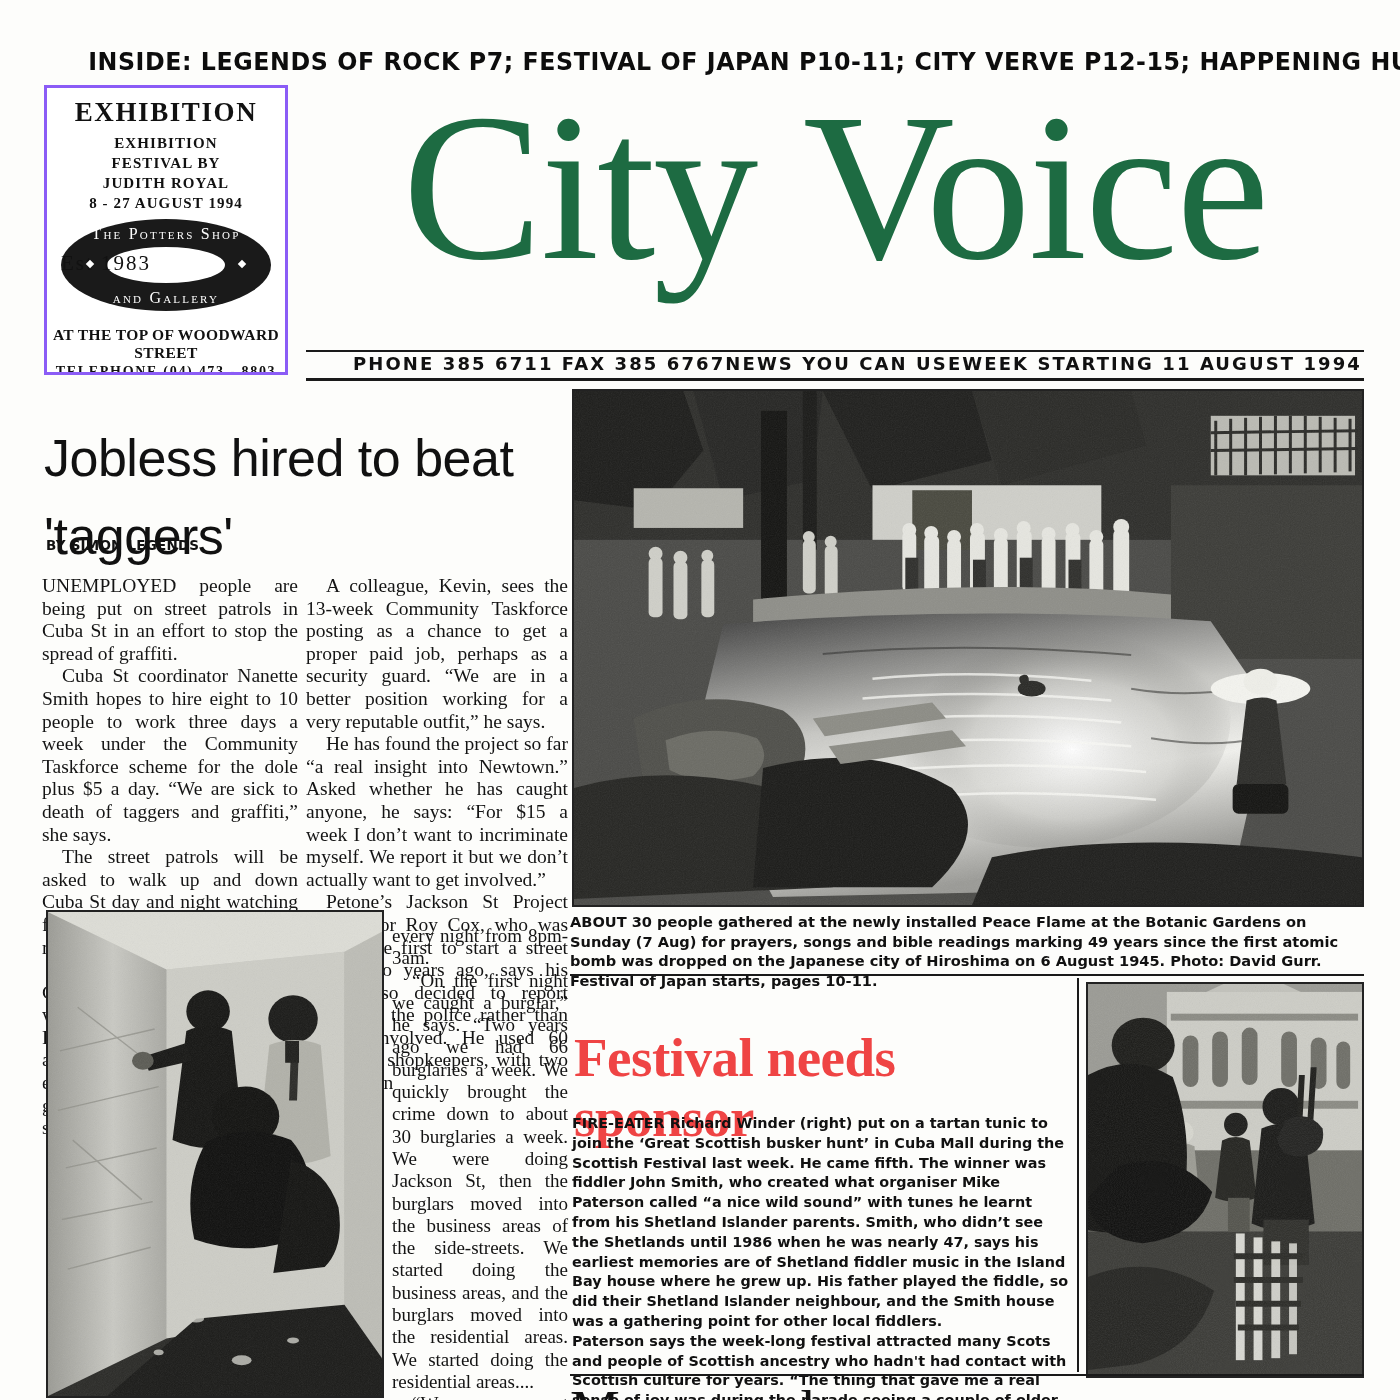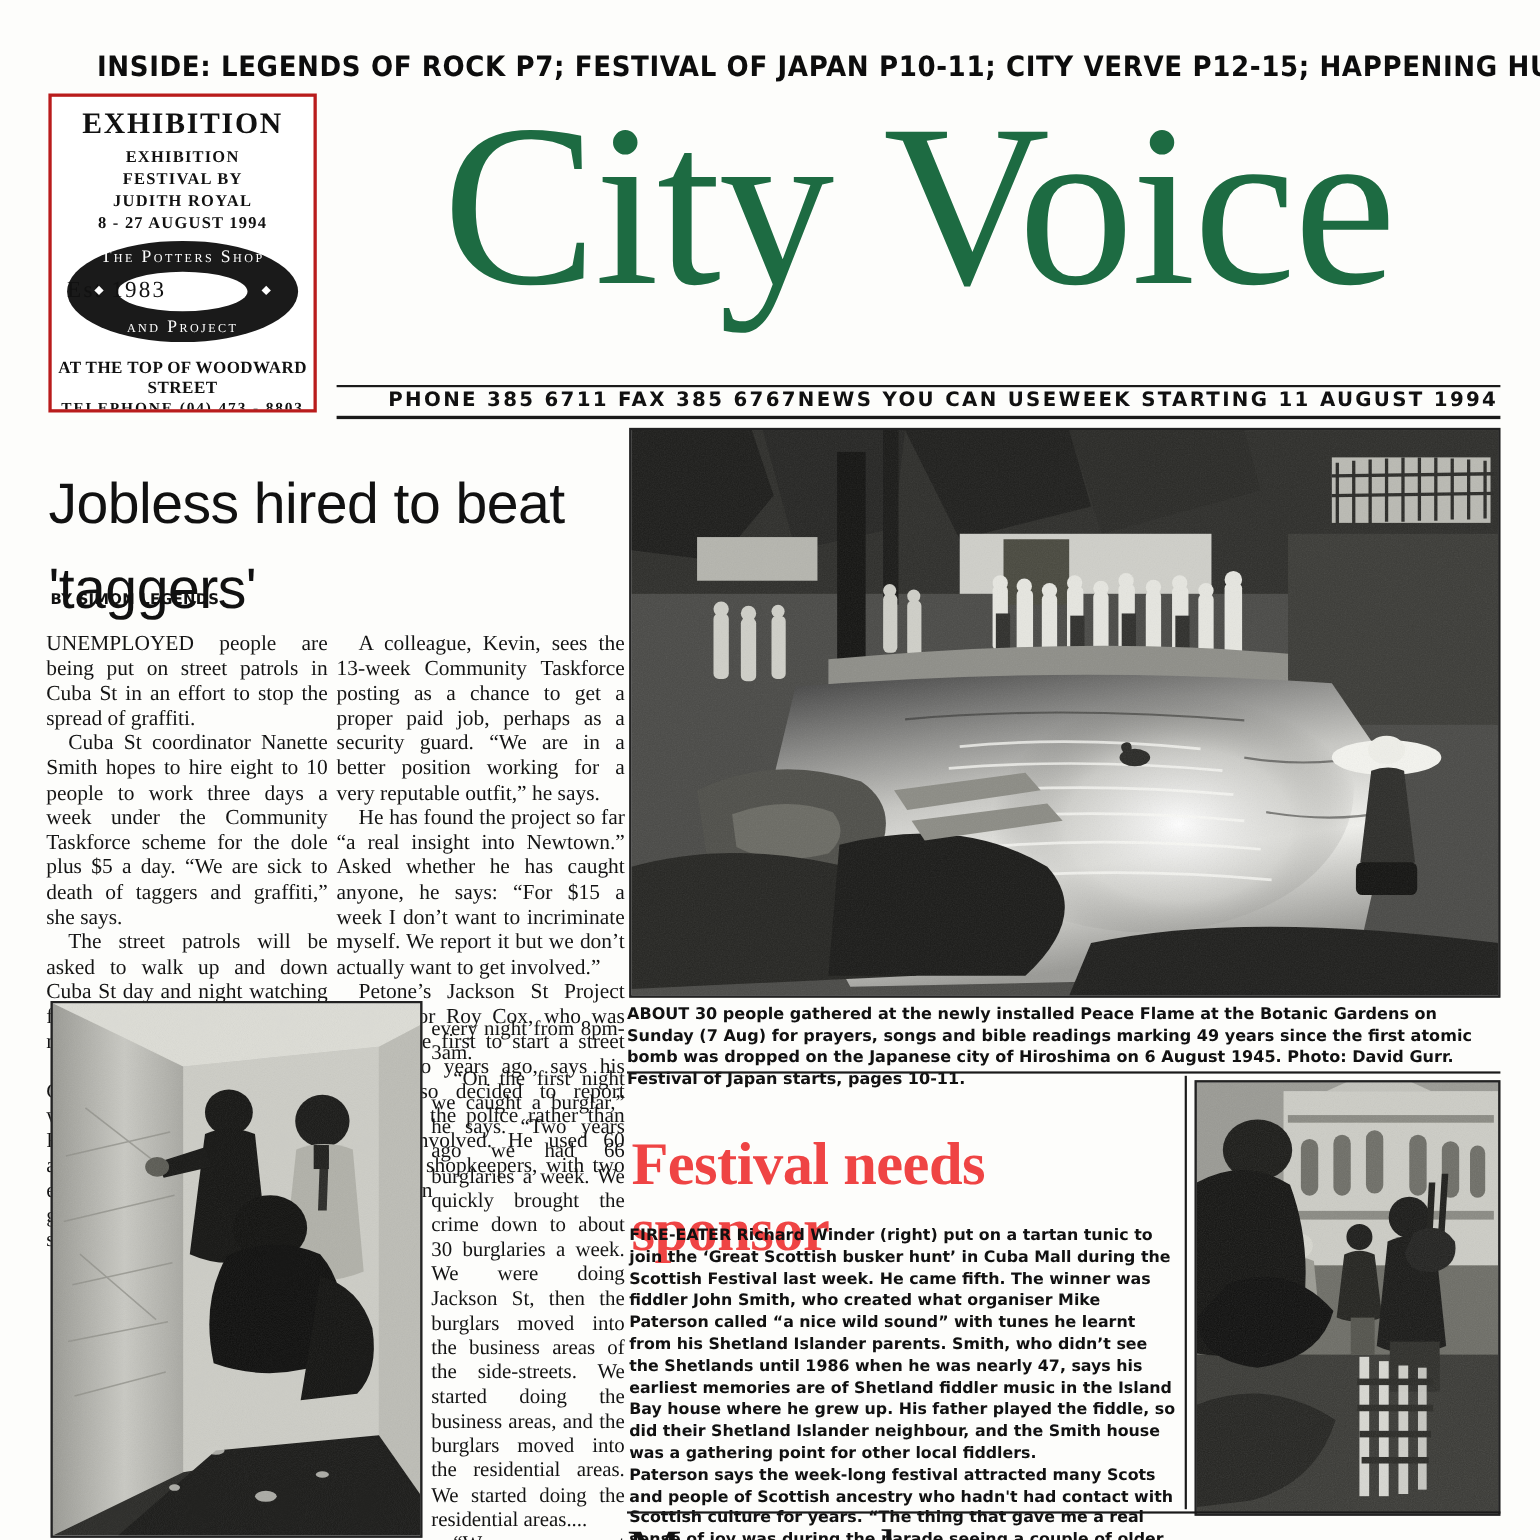--- a/index.html
+++ b/index.html
@@ -30,21 +30,21 @@
     transform: scaleX(0.93);
     transform-origin: center;
     white-space: nowrap;
   }
 
   
   .ad-box {
     position: absolute;
     left: 44px; top: 85px;
     width: 244px; height: 290px;
-    border: 3px solid #b91c1c;
+    border: 3px solid #8b5cf6;
     background: #fff;
     box-sizing: border-box;
     text-align: center;
     overflow: hidden;
   }
   .ad-title {
     font-family: "Liberation Serif", serif;
     font-weight: 700;
     font-size: 27px;
     letter-spacing: 1.6px;
@@ -293,21 +293,21 @@
       <div>JUDITH ROYAL</div>
       <div>8 - 27 AUGUST 1994</div>
     </div>
     <div class="ad-logo">
       <div class="oval-outer"></div>
       <div class="arc-top">The Potters Shop</div>
       <div class="oval-inner"></div>
       <div class="est">Est 1983</div>
       <div class="dot-l"></div>
       <div class="dot-r"></div>
-      <div class="arc-bot">and Project</div>
+      <div class="arc-bot">and Gallery</div>
     </div>
     <div class="ad-foot1">AT THE TOP OF WOODWARD STREET</div>
     <div class="ad-foot2">TELEPHONE (04) 473 - 8803</div>
   </div>
 
   <div class="masthead">City Voice</div>
 
   <div class="strap-rule-top"></div>
   <div class="strapline">
     <span>PHONE 385 6711 FAX 385 6767</span>

